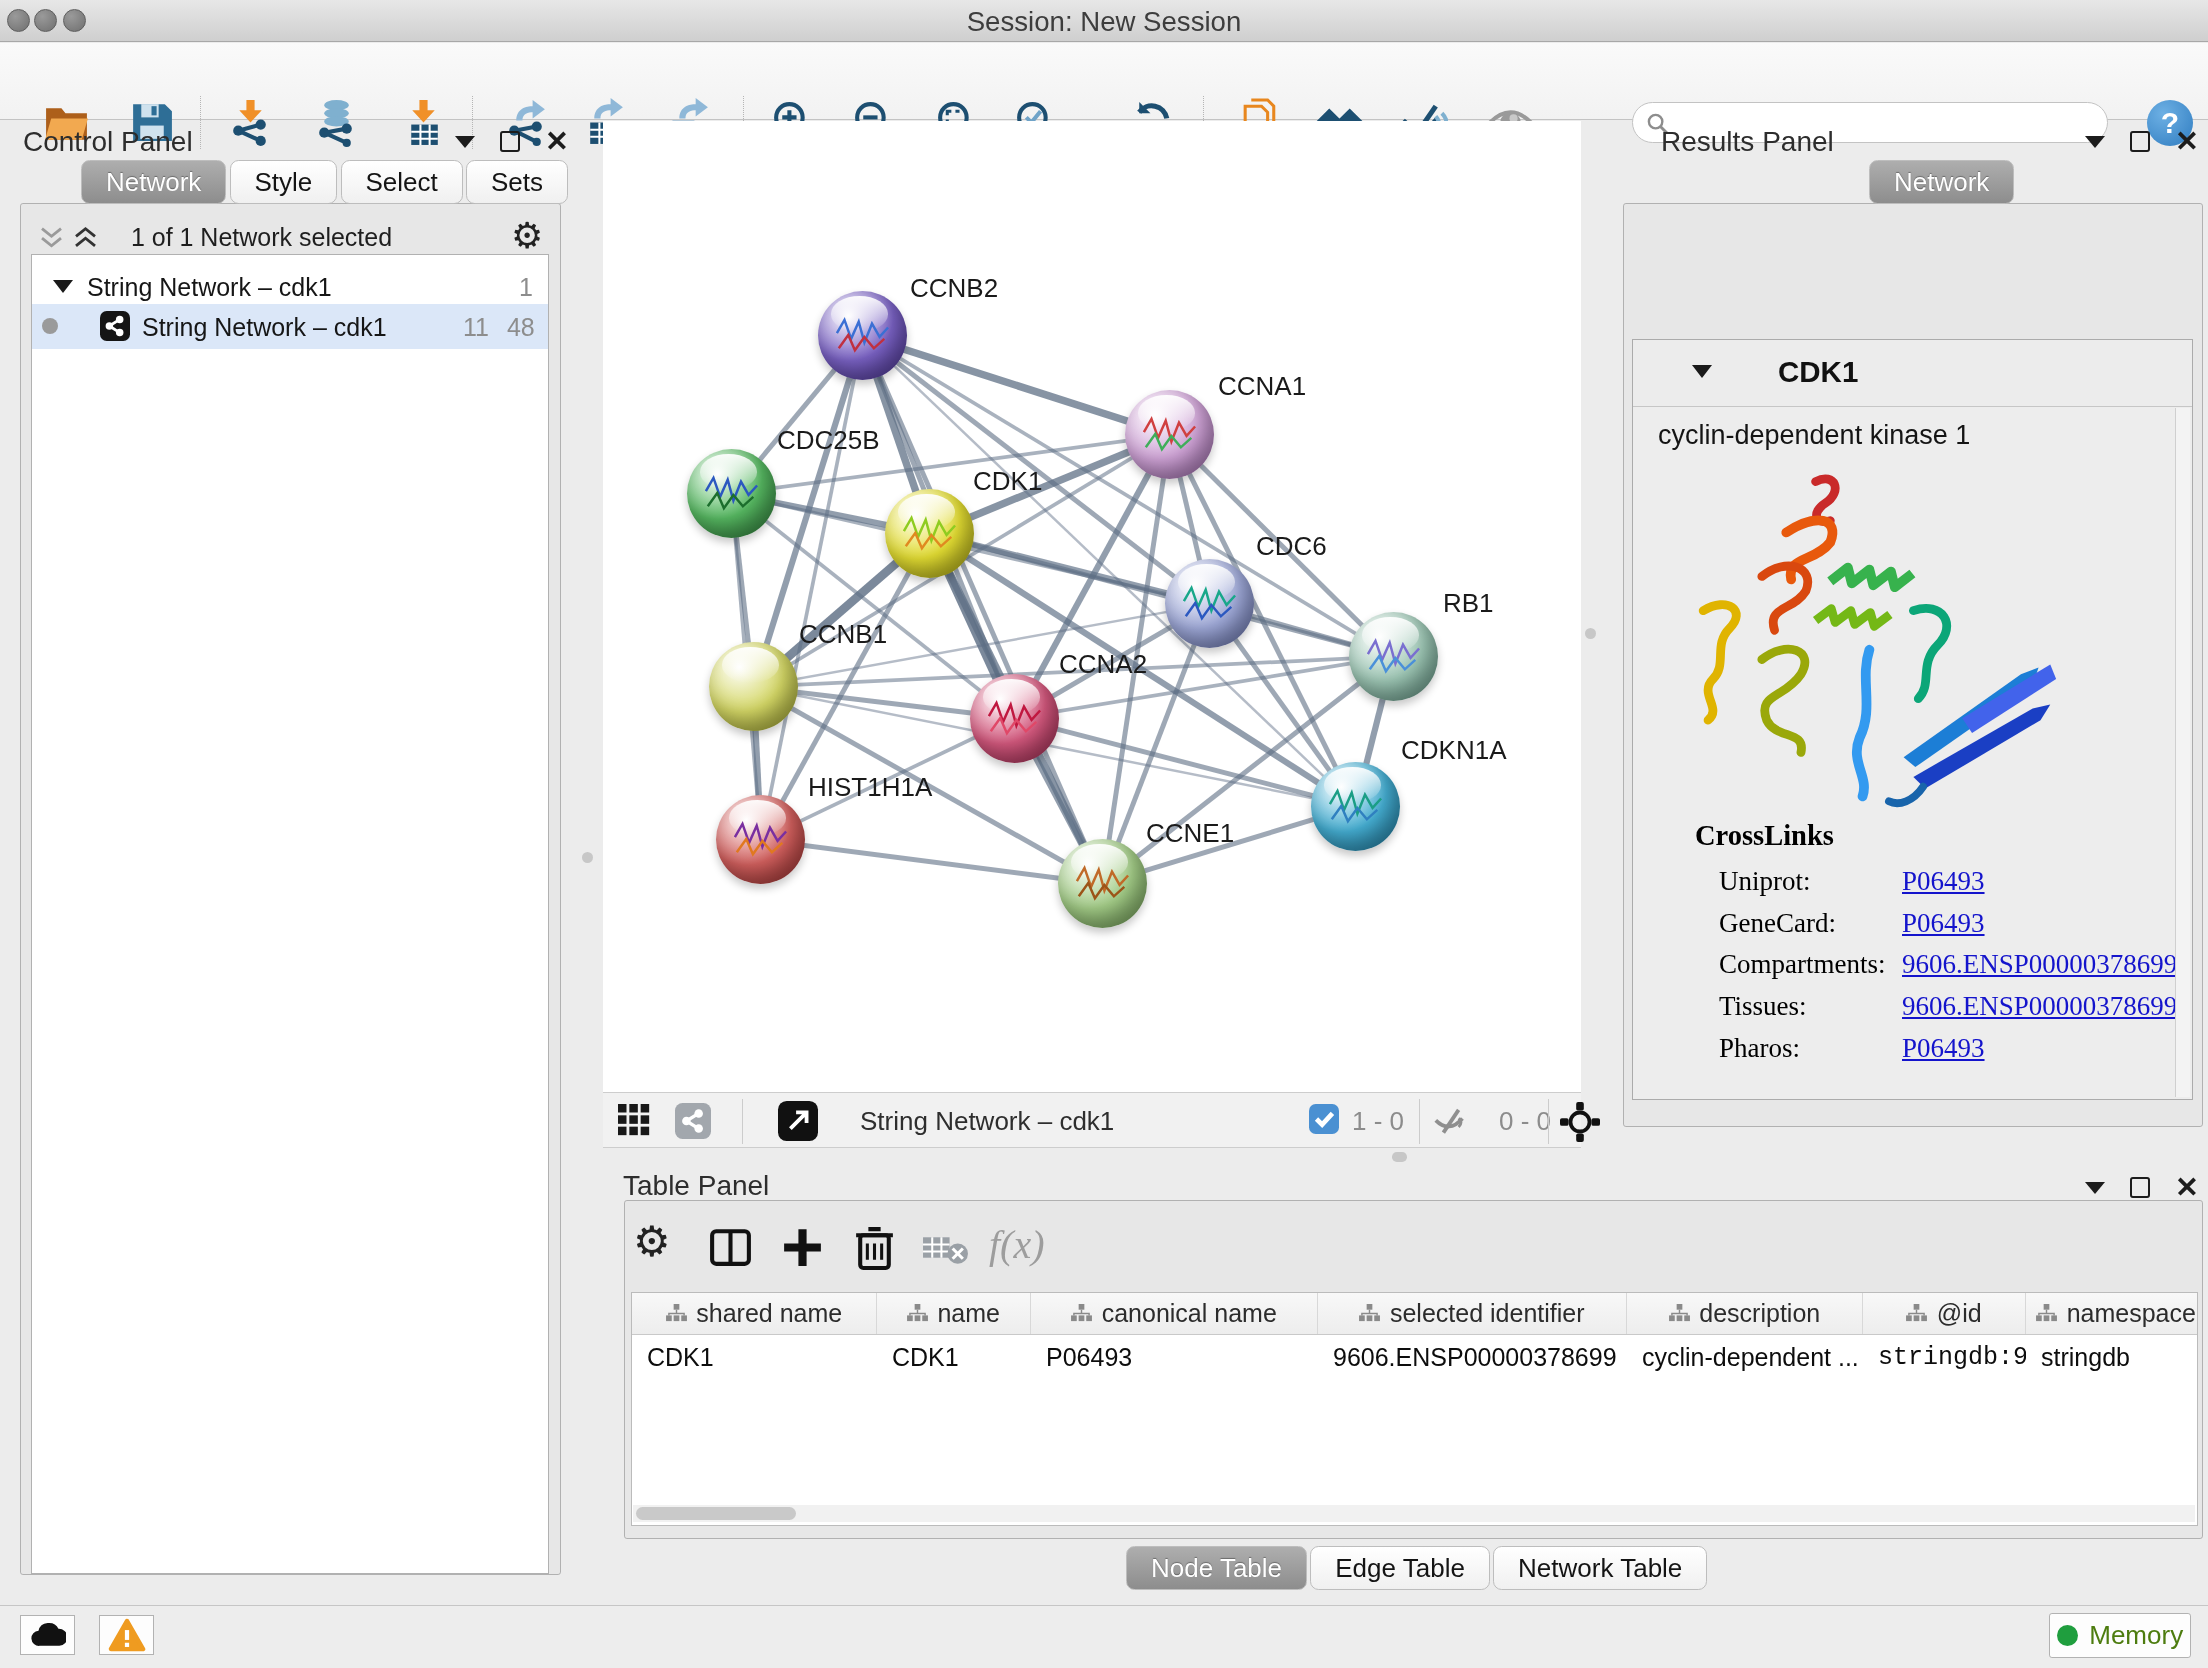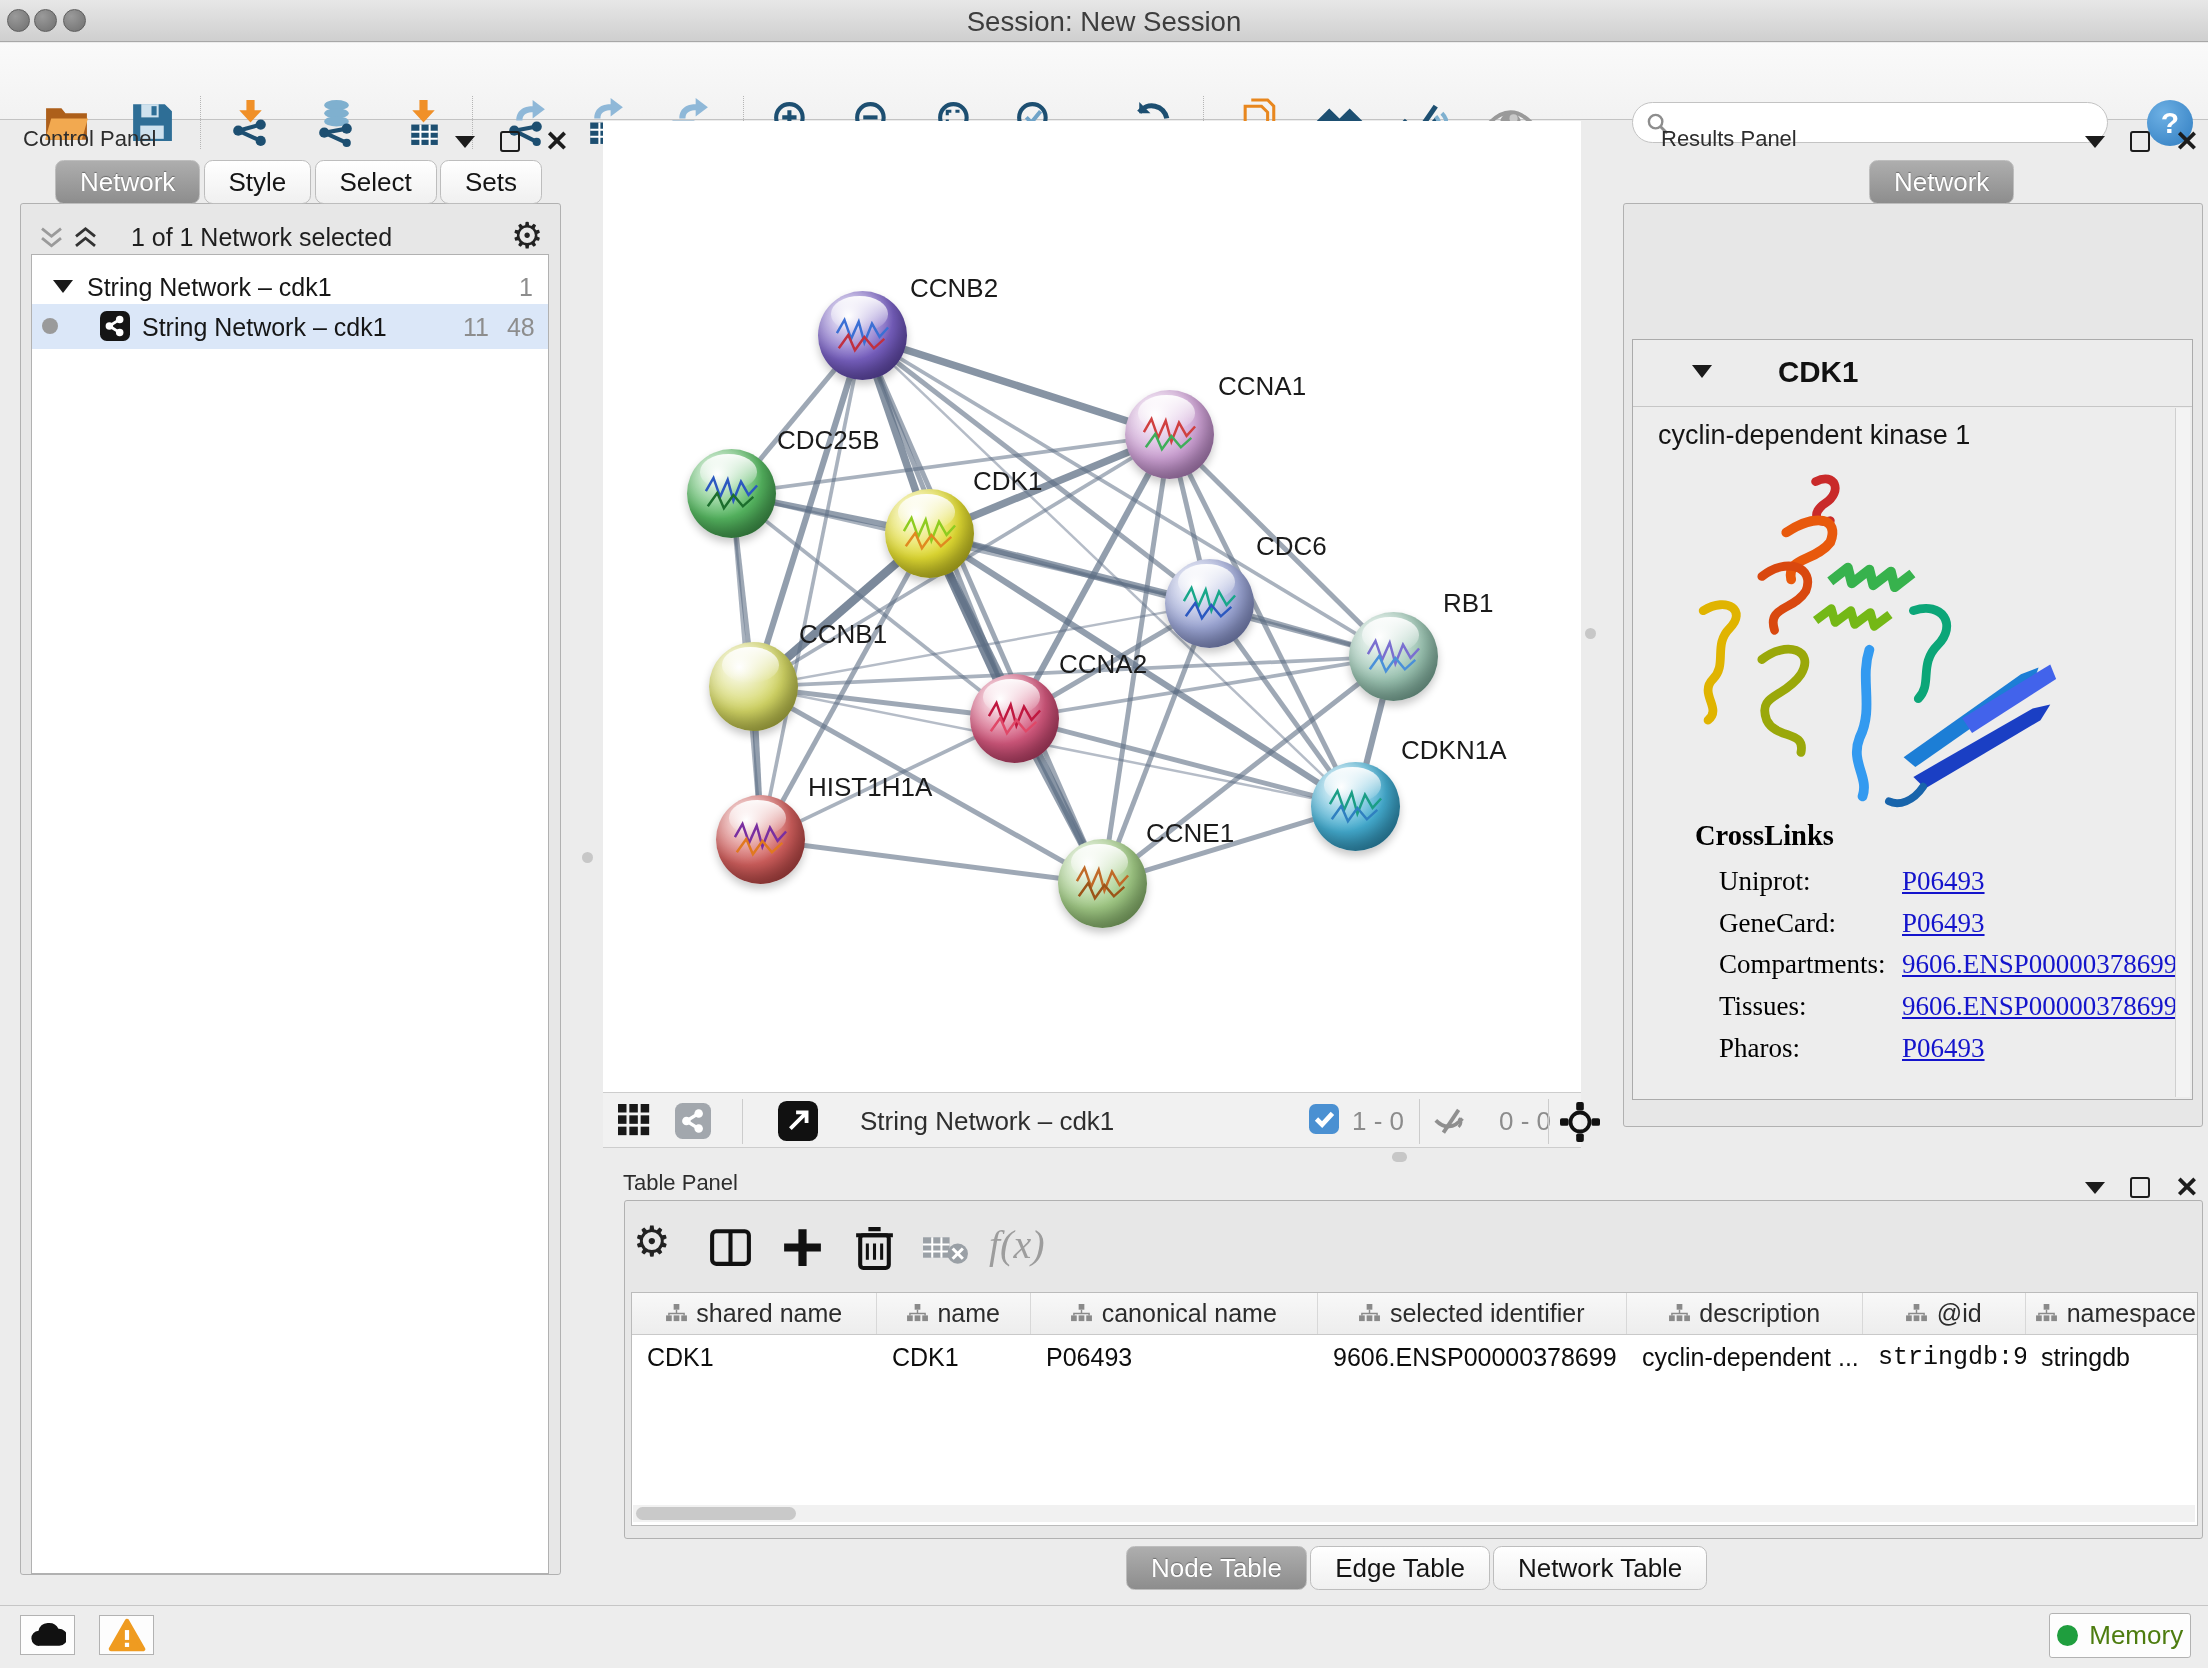--- a/index.html
+++ b/index.html
@@ -20,34 +20,34 @@
   .tbi { position:absolute; top:55px; width:49px; height:49px; cursor:pointer; }
   .tbsep { position:absolute; top:53px; height:53px; border-left:1.9px dotted #b5b5b5; }
   #search-field { position:absolute; left:1632px; top:59px; width:476px; height:41px; background:#fff;
     border:1px solid #c3c3c3; border-radius:21px; }
   #search-field svg { position:absolute; left:13.3px; top:8.6px; }
   #help-button { position:absolute; left:2147px; top:57px; width:46px; height:46px; border-radius:50%;
     background:radial-gradient(circle at 35% 30%, #6db0e4, #2f7cc0); color:#fff; font-size:30px; font-weight:bold;
     text-align:center; line-height:46px; }
 
   
-  .panel-title { font-size:22px; color:#2d2d2d;text-align:right; }
+  .panel-title { font-size:28px; color:#2d2d2d;text-align:right; }
   .wctl-tri { width:0; height:0; border-left:10.5px solid transparent; border-right:10.5px solid transparent;
     border-top:12.4px solid #1c1c1c; display:inline-block; }
   .wctl-box { width:21px; height:21px; border:2.9px solid #1c1c1c; border-radius:2.9px; display:inline-block; }
   .wctl-x { font-size:28.5px; font-weight:bold; color:#1c1c1c; line-height:21px; }
   .tab { display:inline-block; padding:5.7px 24px; border:1px solid #bdbdbd; background:linear-gradient(#ffffff,#f0f0f0);
     color:#141414; font-size:26px; border-radius:8.6px; margin-left:-1px; position:relative; }
   .tab.sel { background:linear-gradient(#aeaeae,#8d8d8d); color:#fff; text-shadow:0 -1px 1px rgba(0,0,0,.35); z-index:2; }
   .graybox { position:absolute; background:#e7e7e7; border:1px solid #b1b1b1; border-radius:2.9px; }
 
   
   #cp-title { position:absolute; left:23px; top:126px; }
   #cp-ctls { position:absolute; left:455px; top:131px; width:114px; display:flex; gap:25px; align-items:center; }
-  #cp-tabs { position:absolute; left:56px; top:160px; z-index:3; }
+  #cp-tabs { position:absolute; left:82px; top:160px; z-index:3; }
   #cp-box { left:20px; top:203px; width:541px; height:1372px; }
   #cp-summary { position:absolute; left:31px; top:221px; width:518px; height:32px; }
   #cp-summary .txt { position:absolute; left:0; right:57px; text-align:center; font-size:25px; color:#1e1e1e; top:1.9px;}
   #cp-gear { position:absolute; right:5.7px; top:-5.7px; font-size:36px; color:#222; }
   #cp-tree { position:absolute; left:31px; top:254px; width:518px; height:1320px; background:#fff; border:1px solid #b1b1b1; }
   .tree-row { position:absolute; left:0; width:516px; height:45px; }
   #tree-row-1 { top:9.5px; }
   #tree-row-2 { top:49px; background:#dbe7f8; }
   .tree-label { font-size:25px; color:#161616; position:absolute; top:8.6px; }
   .tree-num { font-size:25px; color:#8d8d8d; position:absolute; top:8.6px; }

